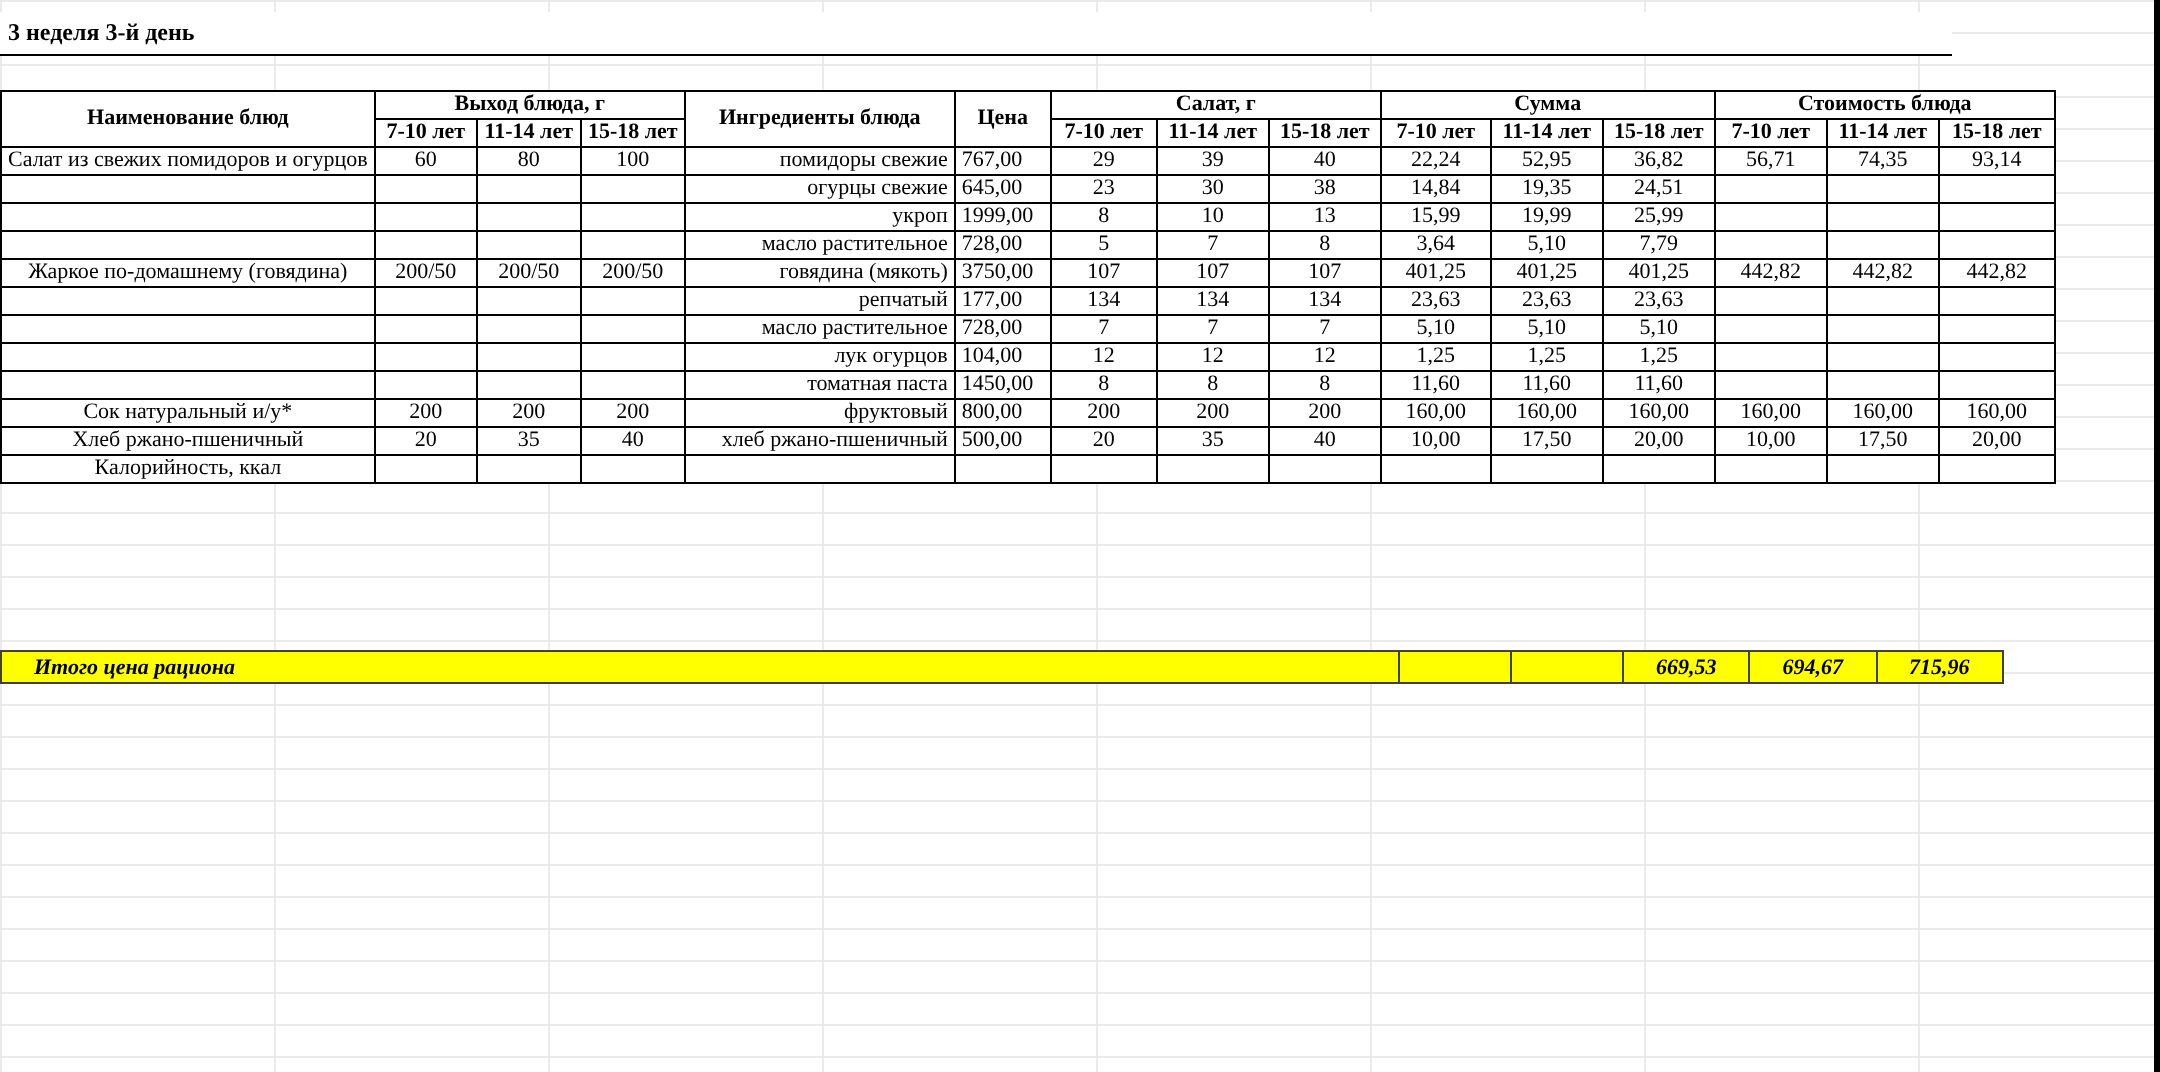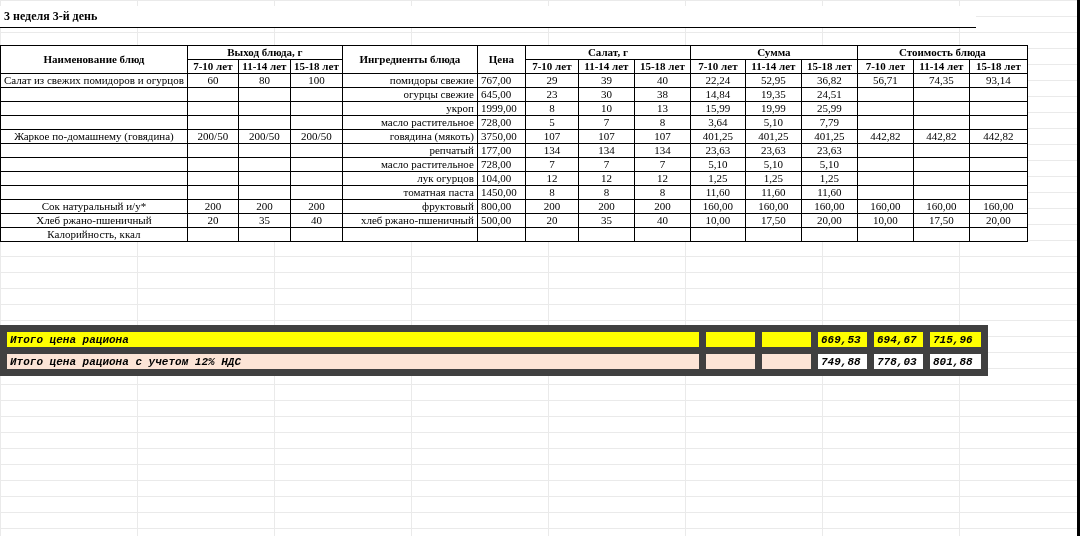--- a/index.html
+++ b/index.html
@@ -89,29 +89,28 @@
   .price { text-align: left; }
 
   .totals {
     position: absolute;
     left: 0;
     top: 325px;
     border-collapse: collapse;
     table-layout: fixed;
   }
   .totals td {
-    border: 7px solid #404040;
+    border: 1px solid #404040;
     height: 15px;
     font-size: 11px;
     font-style: italic;
     font-weight: bold;
-    padding: 0 3px;
+    padding: 0 16px;
     white-space: nowrap;
     overflow: hidden;
-    font-family: Liberation Mono, monospace;
   }
   .t-yellow { background: #ffff00; }
   .t-peach { background: #fce4d6; }
   .t-white { background: #ffffff; }
   .t-right { text-align: left; }
   .t-label { text-align: left; }
 </style>
 </head>
 <body>
 
@@ -385,25 +384,17 @@
     </colgroup>
     <tbody>
       <tr>
         <td class="t-yellow t-label">Итого цена рациона</td>
         <td class="t-yellow"></td>
         <td class="t-yellow"></td>
         <td class="t-yellow t-right">669,53</td>
         <td class="t-yellow t-right">694,67</td>
         <td class="t-yellow t-right">715,96</td>
       </tr>
-      <tr>
-        <td class="t-peach t-label">Итого цена рациона с учетом 12% НДС</td>
-        <td class="t-peach"></td>
-        <td class="t-peach"></td>
-        <td class="t-white t-right">749,88</td>
-        <td class="t-white t-right">778,03</td>
-        <td class="t-white t-right">801,88</td>
-      </tr>
     </tbody>
   </table>
 
   <div class="right-edge"></div>
 </div>
 
 </body></html>

